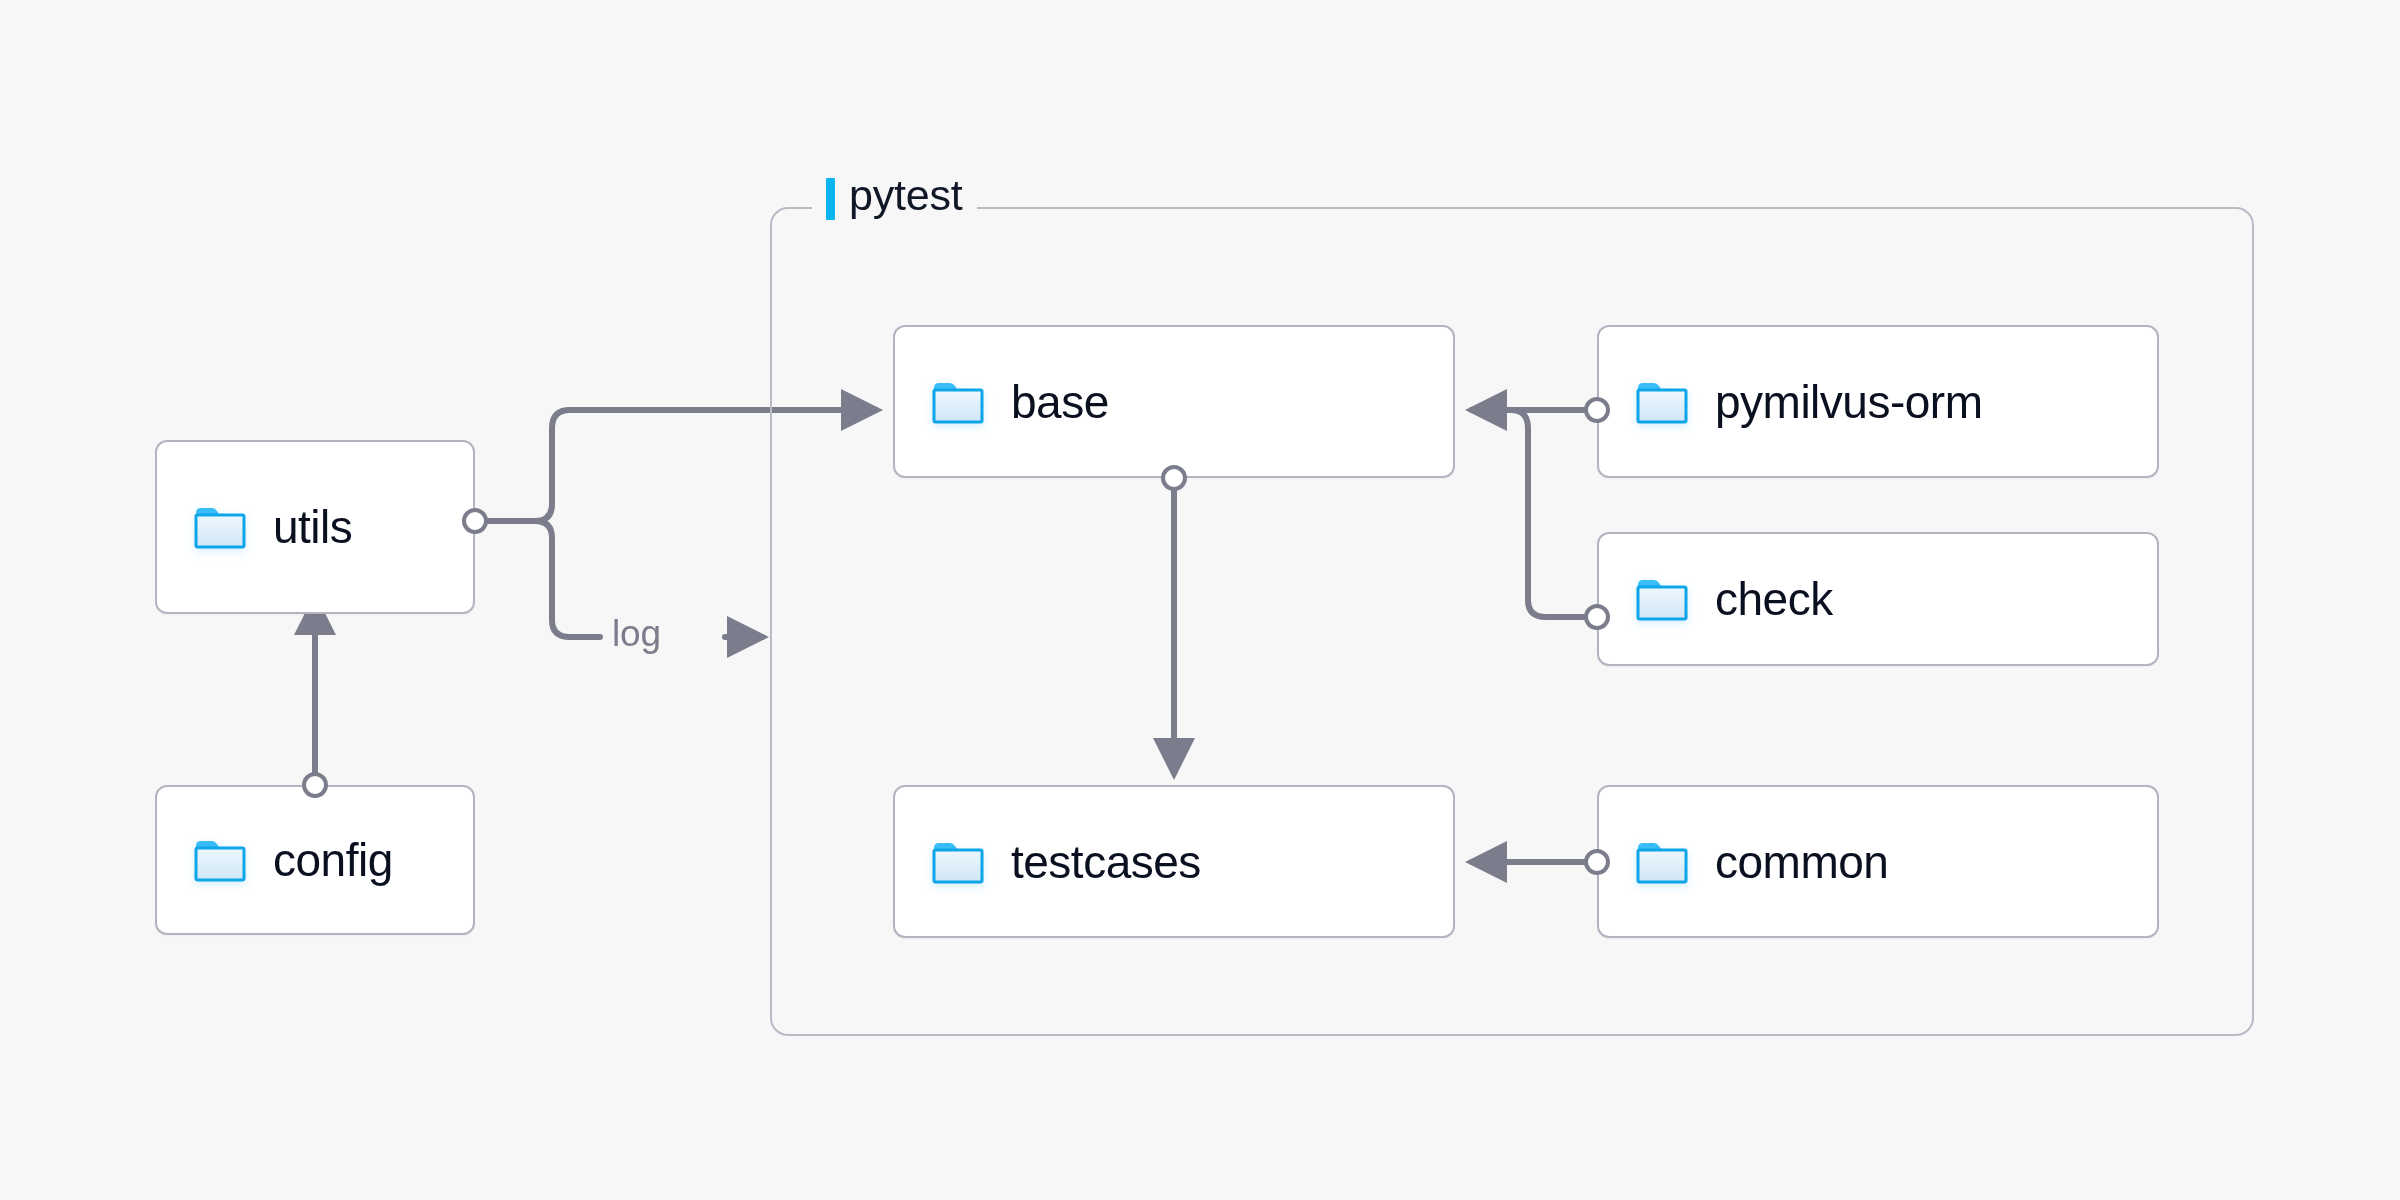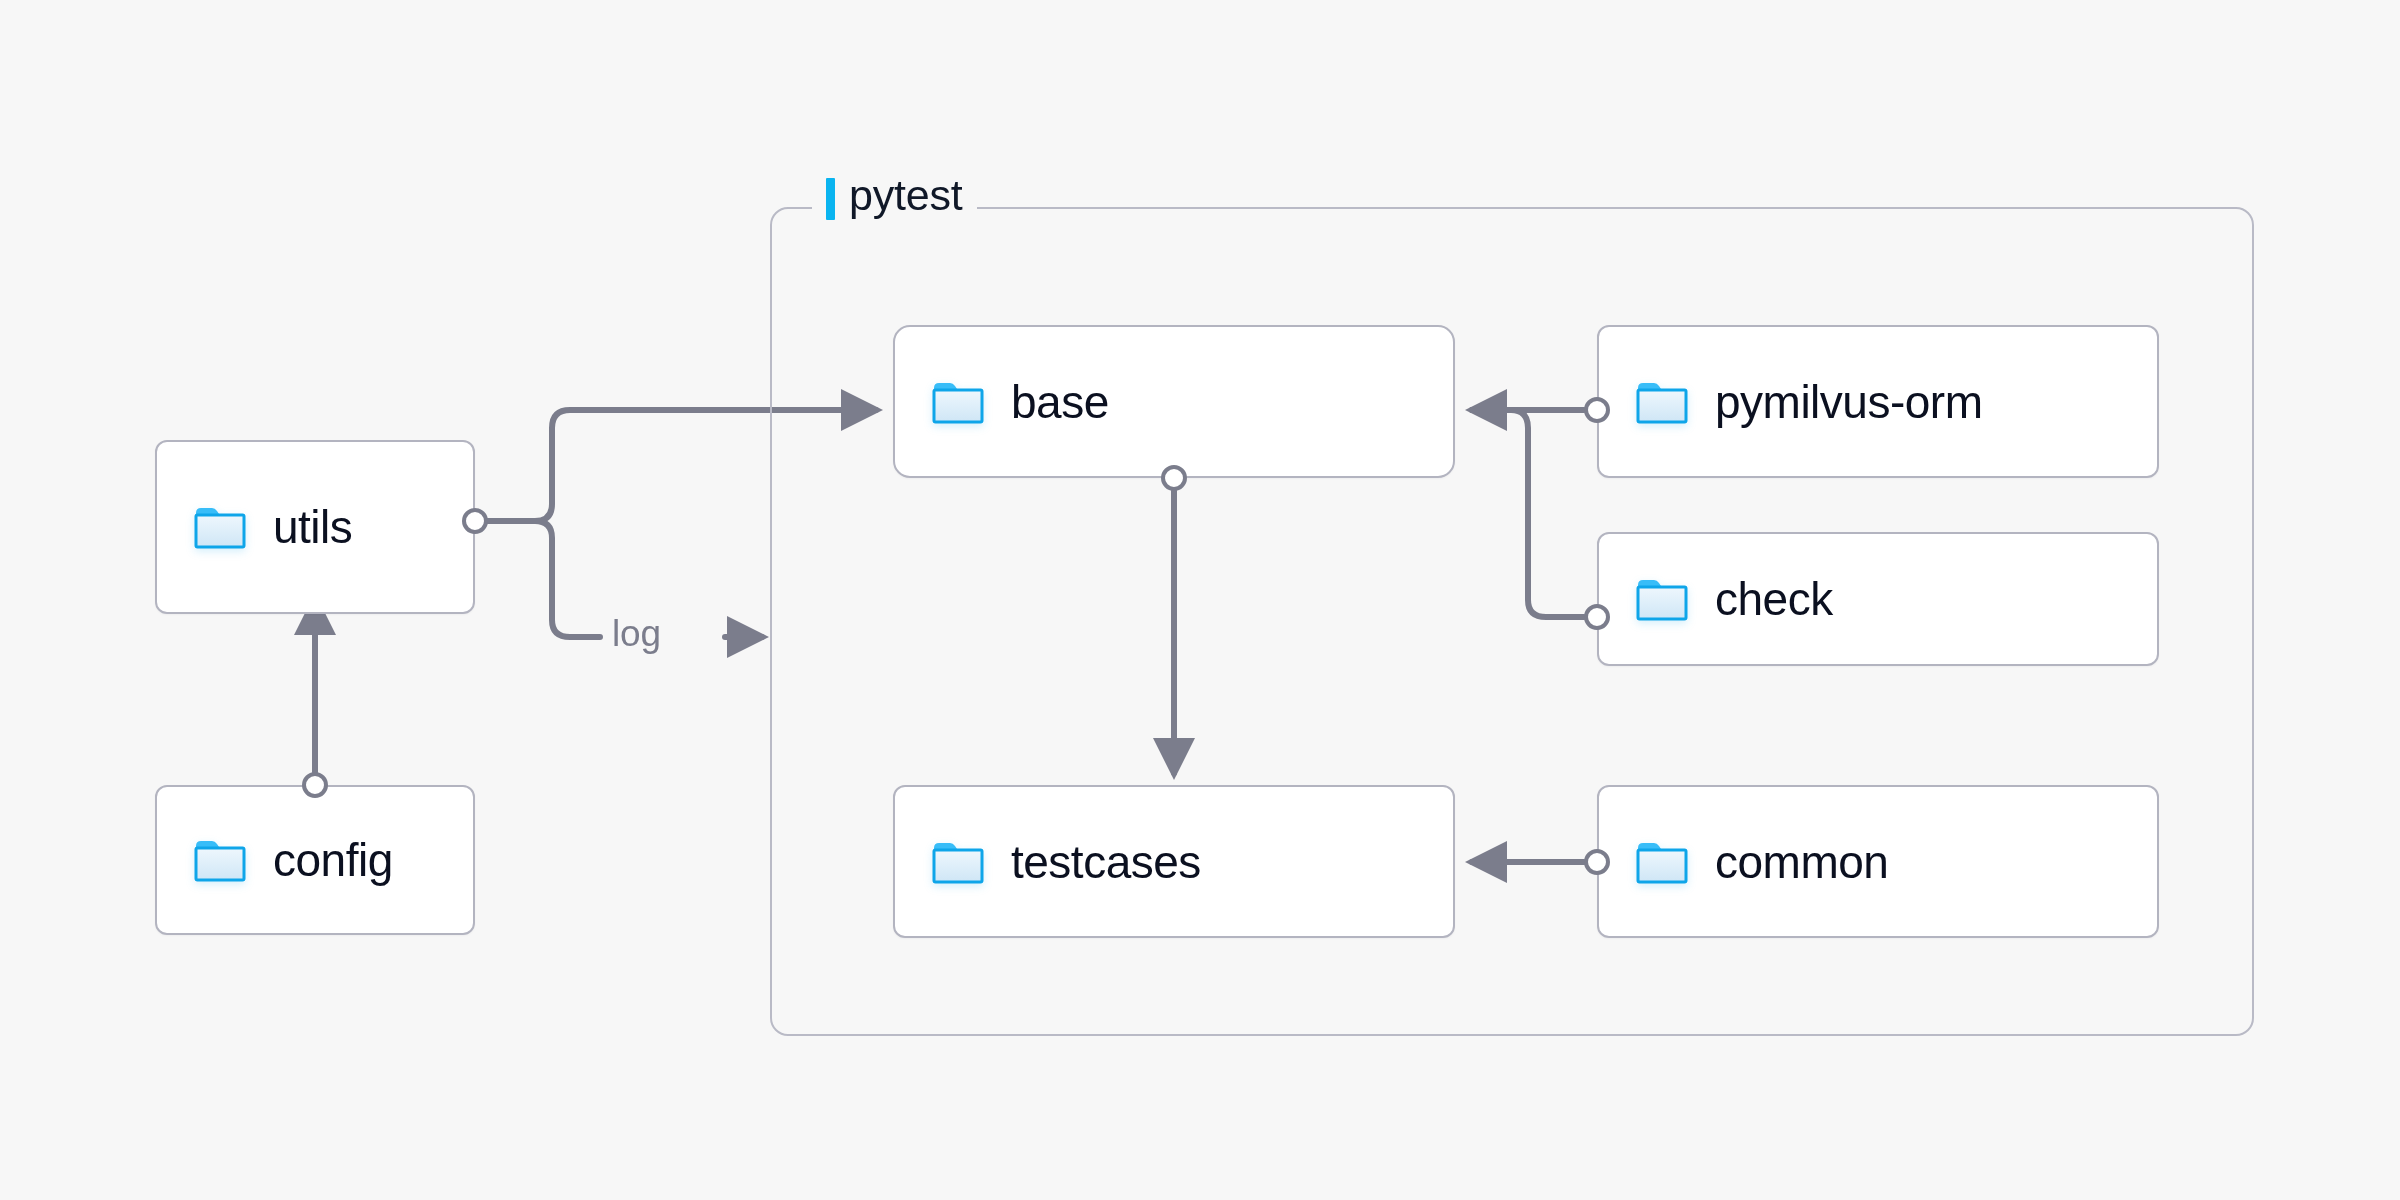--- a/index.html
+++ b/index.html
@@ -183,21 +183,21 @@
         <svg viewBox="0 0 54 46" width="54" height="46" xmlns="http://www.w3.org/2000/svg">
           <path d="M3 9 Q3 4 8 4 L19 4 Q22 4 24 7 L26 10 L47 10 Q51 10 51 14 L51 16 L3 16 Z" fill="#38bdf8"></path>
           <rect x="3" y="11" width="48" height="32" rx="1.5" fill="url(#folderGrad)" stroke="#0ea5e9" stroke-width="3"></rect>
         </svg>
       </span>
       <span class="node-label">config</span>
     </div>
   </div>
   <span class="port" style="left:302px; top:772px;"></span>
 
-  <div class="node" style="left:893px; top:325px; width:562px; height:153px;border-radius:17px;">
+  <div class="node" style="left:893px; top:325px; width:562px; height:153px;">
     <div class="node-inner">
       <span class="folder-icon">
         <svg viewBox="0 0 54 46" width="54" height="46" xmlns="http://www.w3.org/2000/svg">
           <path d="M3 9 Q3 4 8 4 L19 4 Q22 4 24 7 L26 10 L47 10 Q51 10 51 14 L51 16 L3 16 Z" fill="#38bdf8"></path>
           <rect x="3" y="11" width="48" height="32" rx="1.5" fill="url(#folderGrad)" stroke="#0ea5e9" stroke-width="3"></rect>
         </svg>
       </span>
       <span class="node-label">base</span>
     </div>
   </div>

